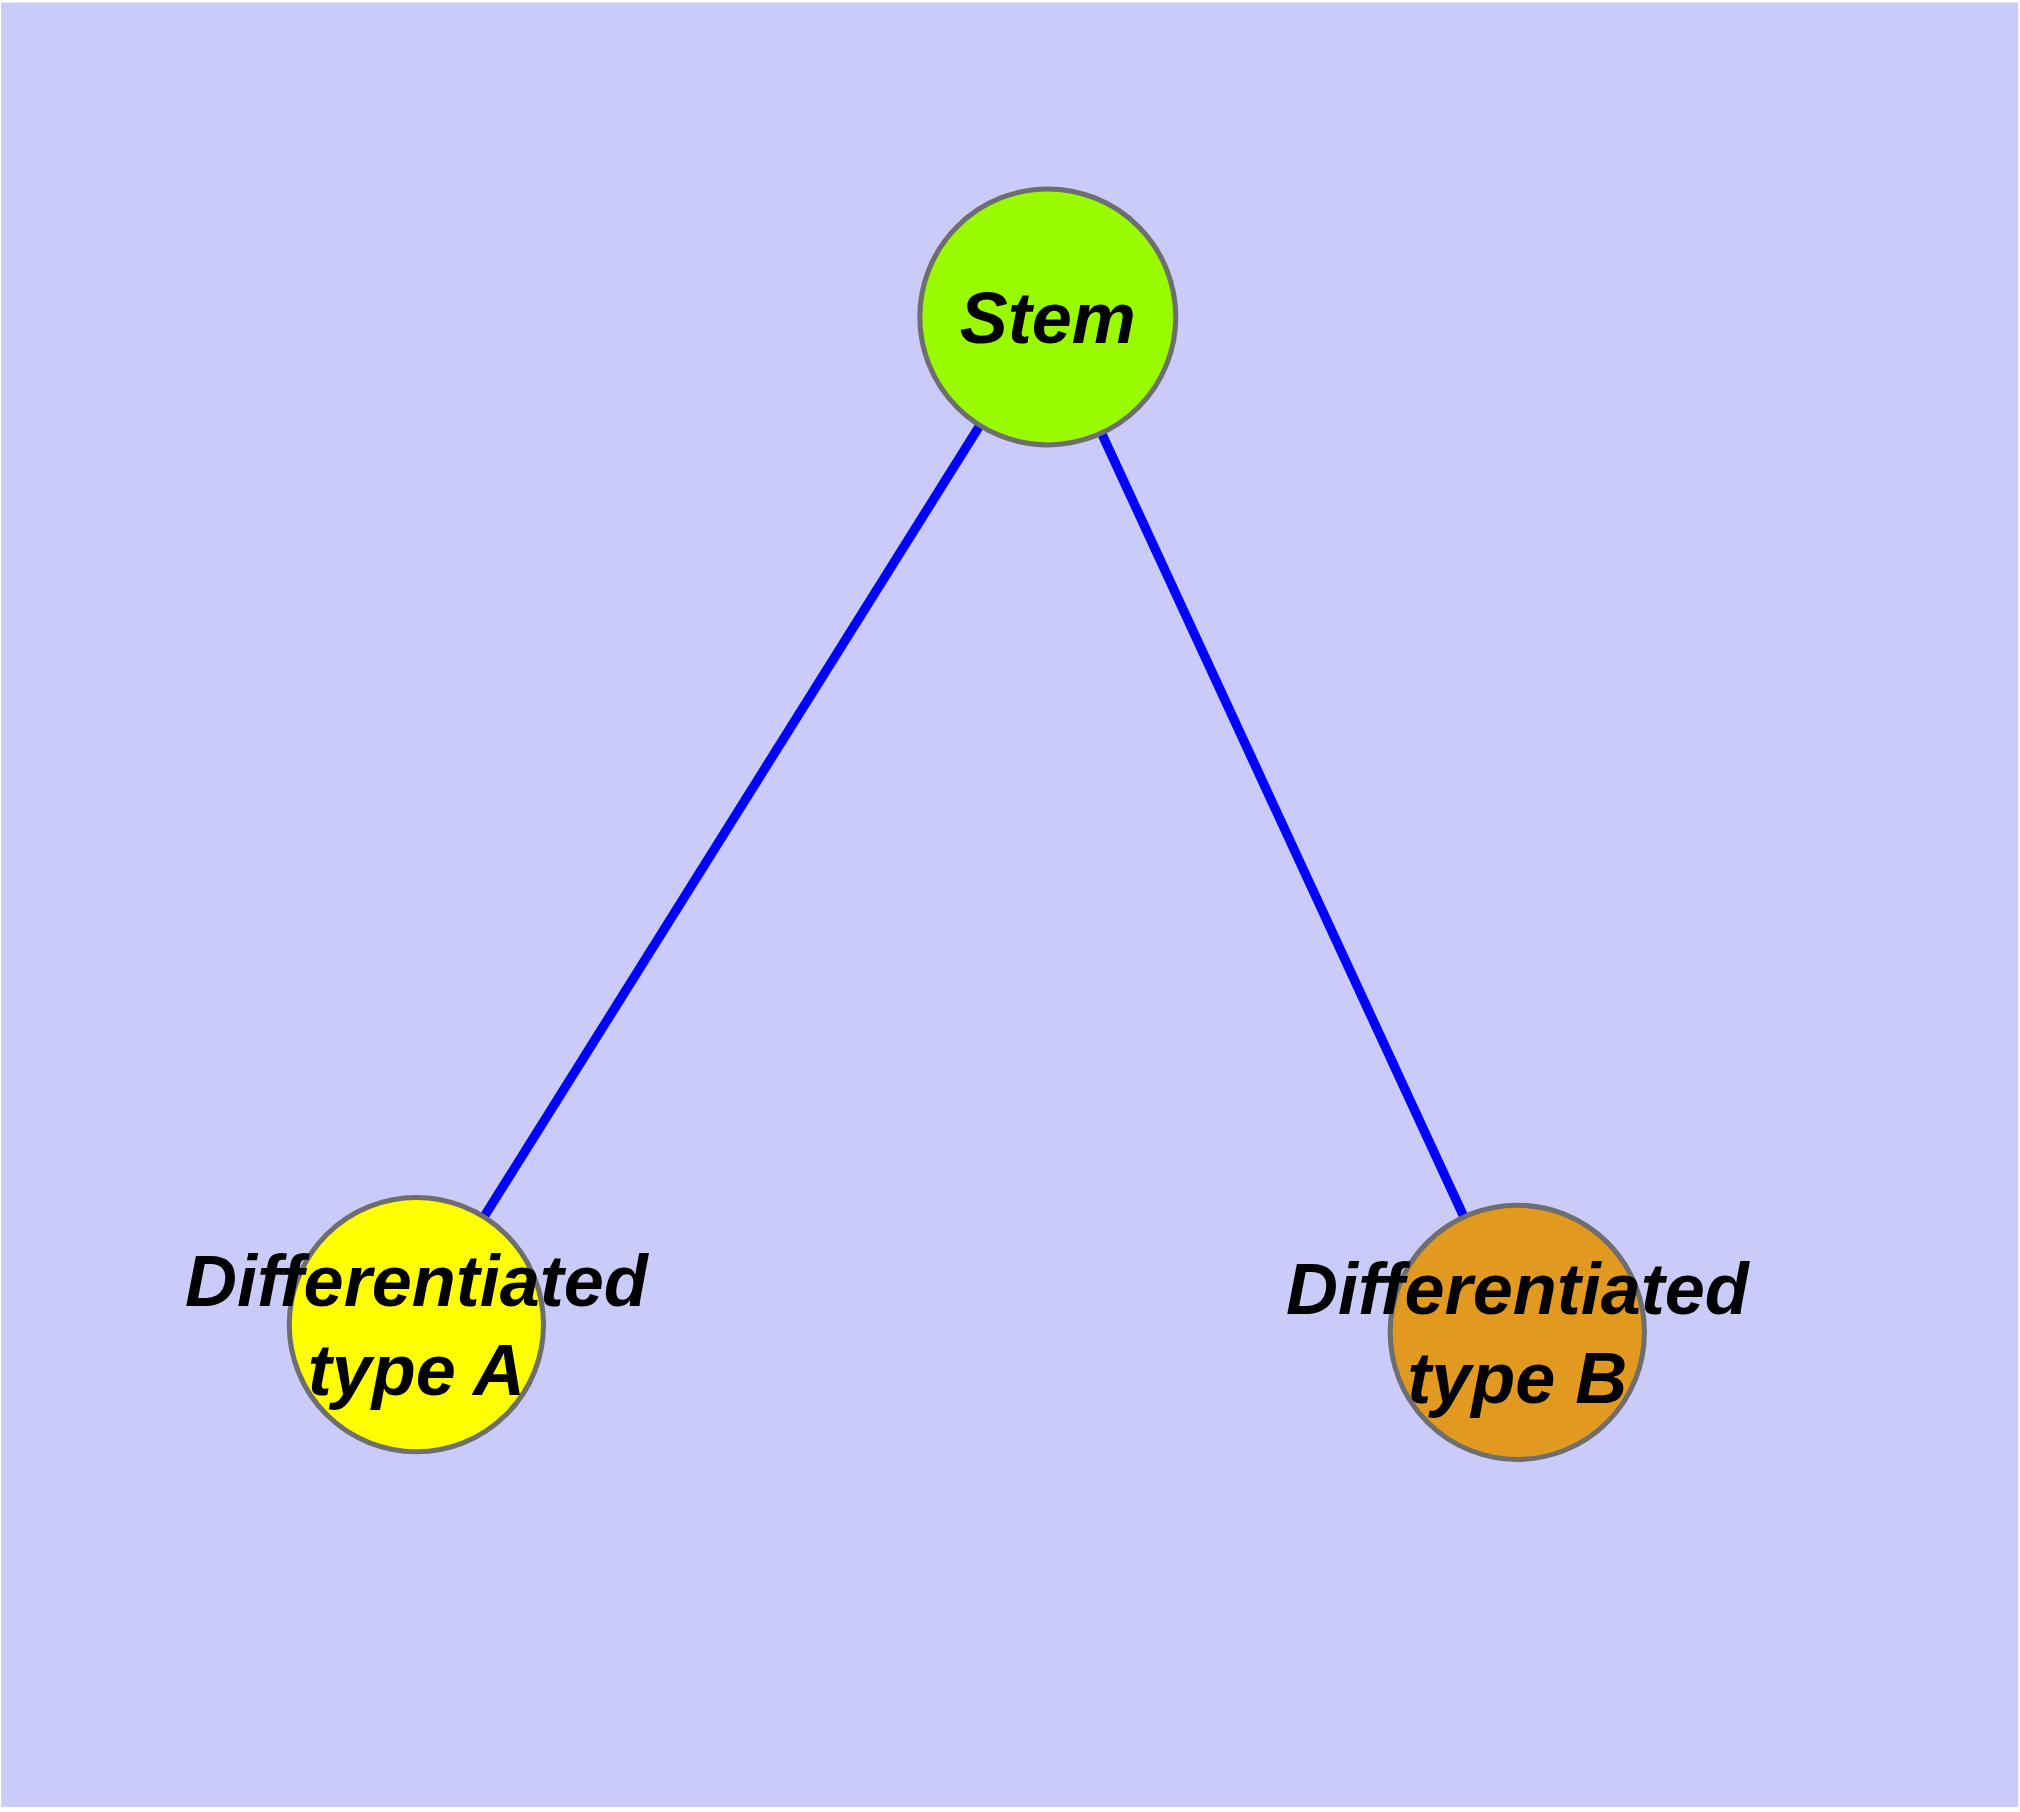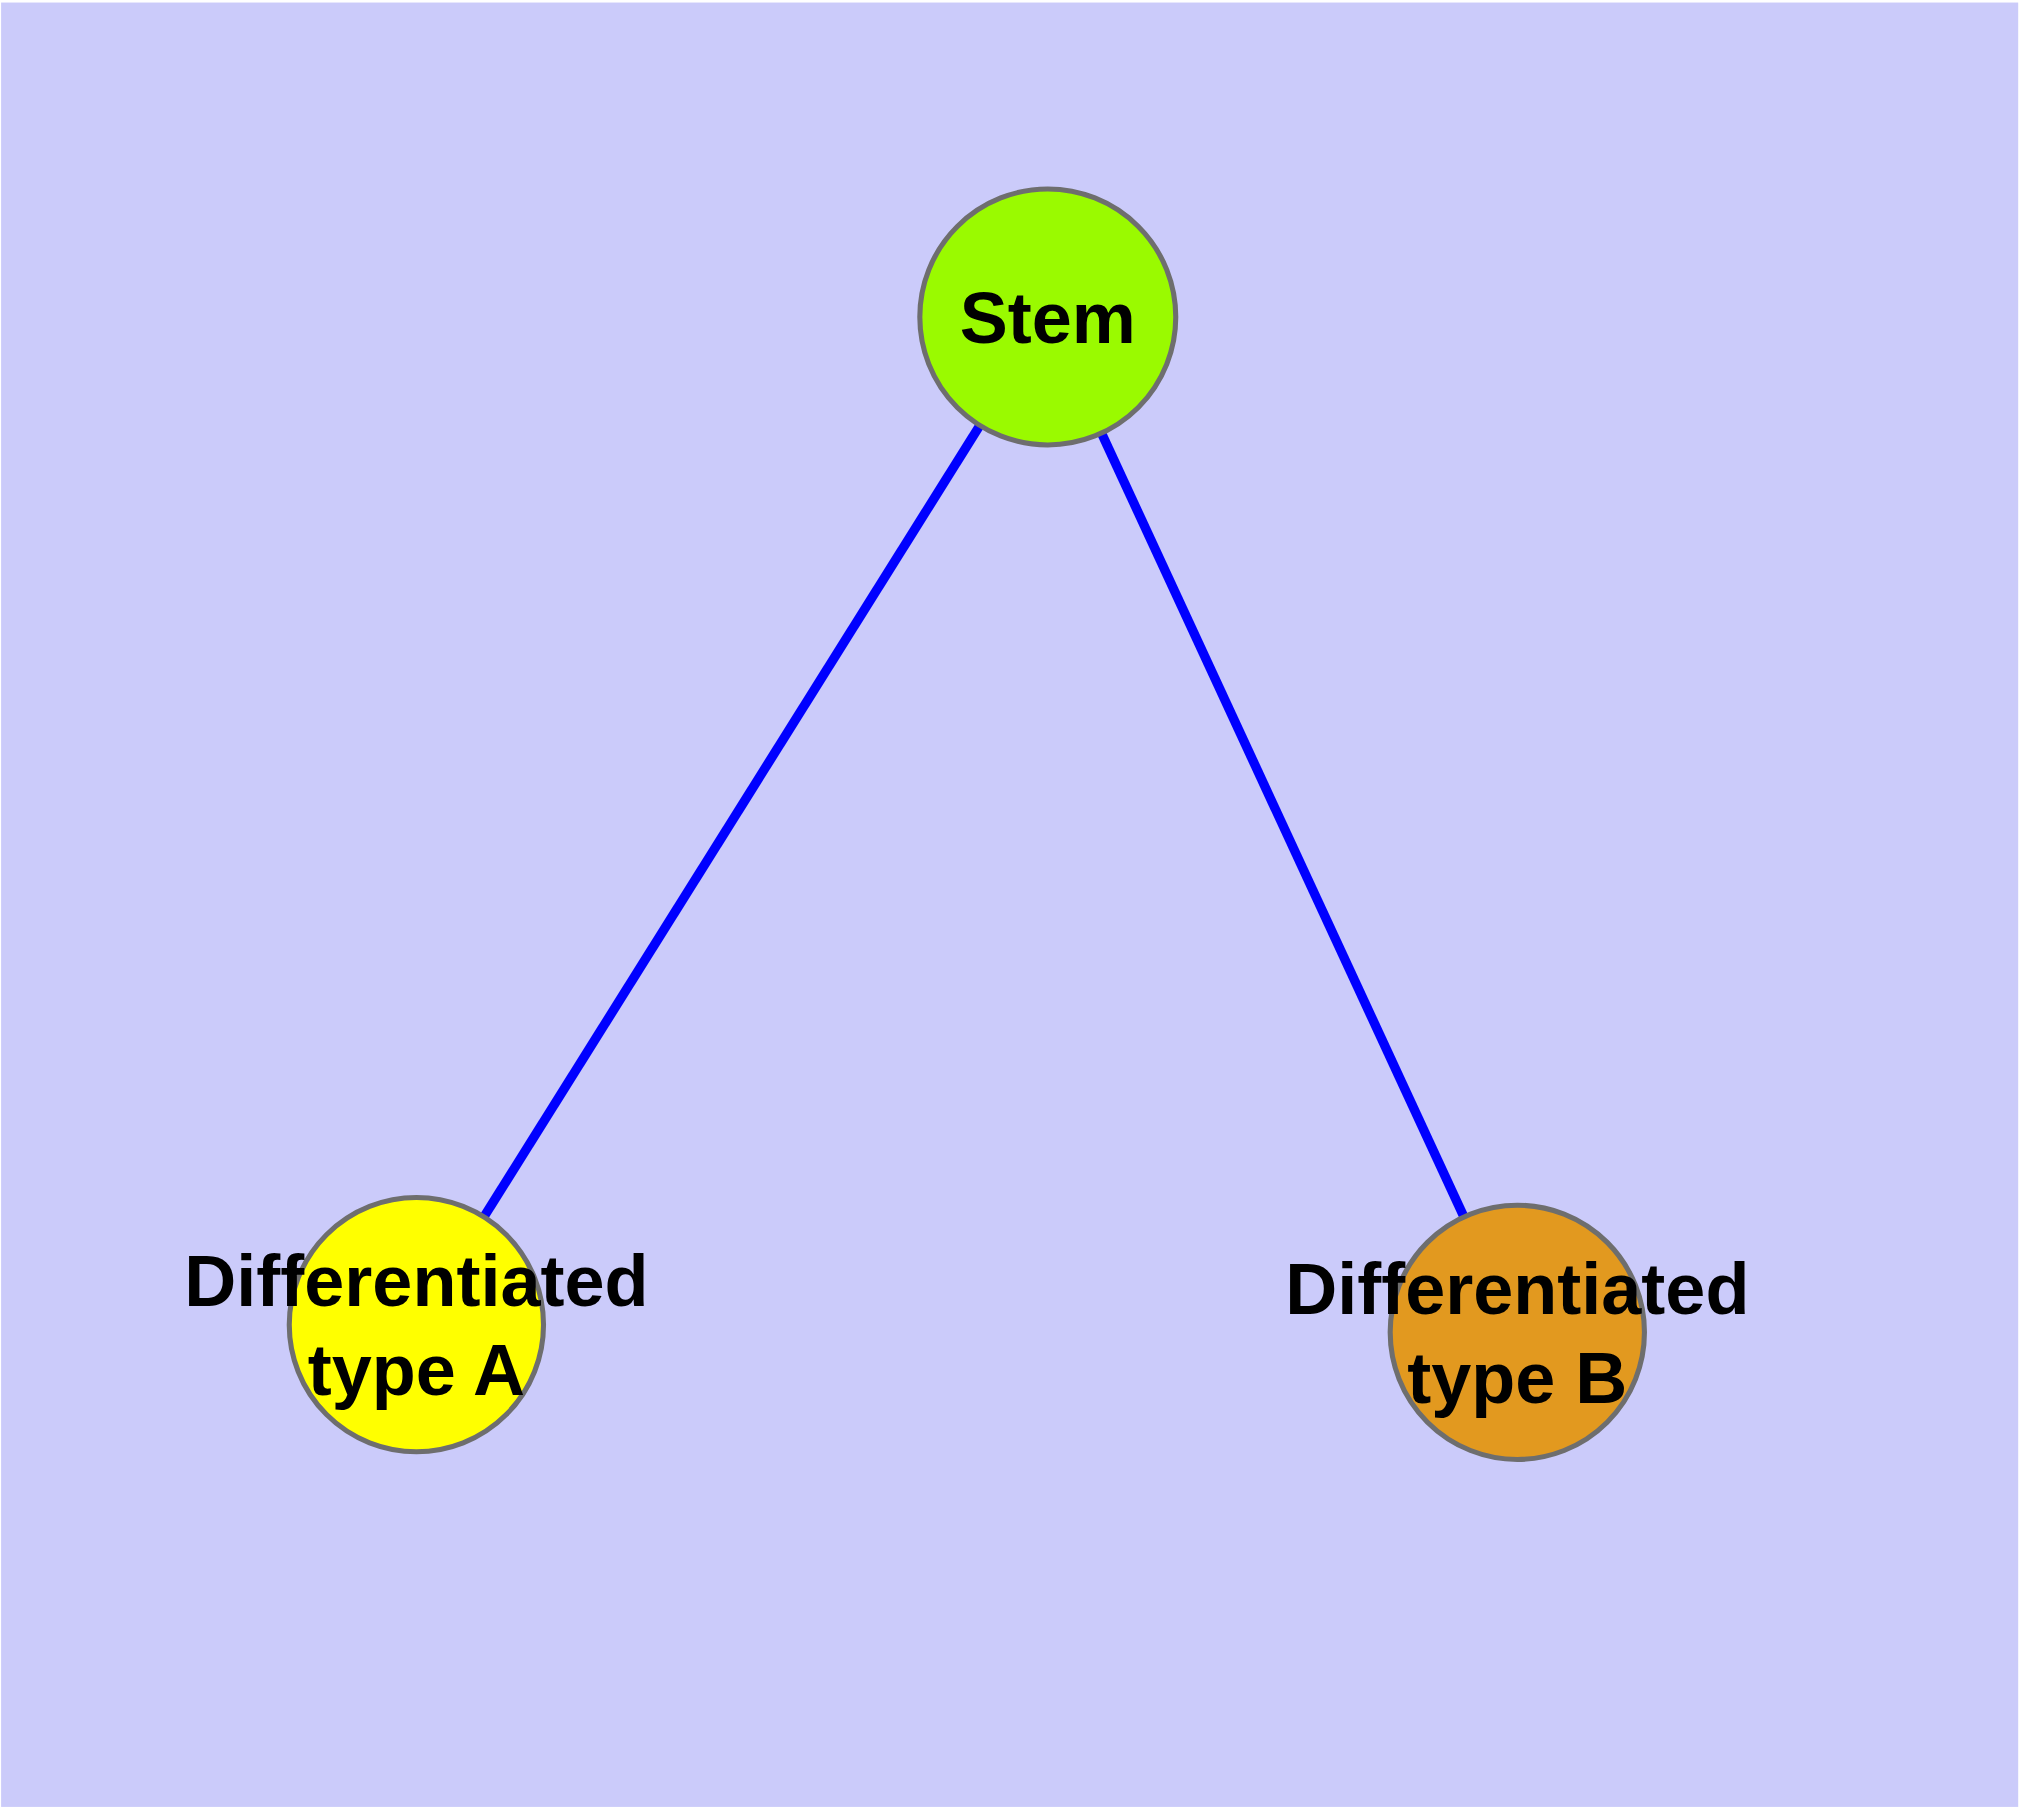--- a/index.html
+++ b/index.html
@@ -8,20 +8,21 @@
     background: #FFFFFF;
     width: 2021px;
     height: 1812px;
     overflow: hidden;
     font-family: "Liberation Sans", sans-serif;
   }
   #stage {
     position: relative;
     width: 2021px;
     height: 1812px;
+    font-style: italic;
   }
   svg text {
     font-family: "Liberation Sans", sans-serif;
   }
 </style>
 </head>
 <body>
 
 <div id="stage">
   <svg width="2021" height="1812" viewBox="0 0 2384 2138" xmlns="http://www.w3.org/2000/svg">

